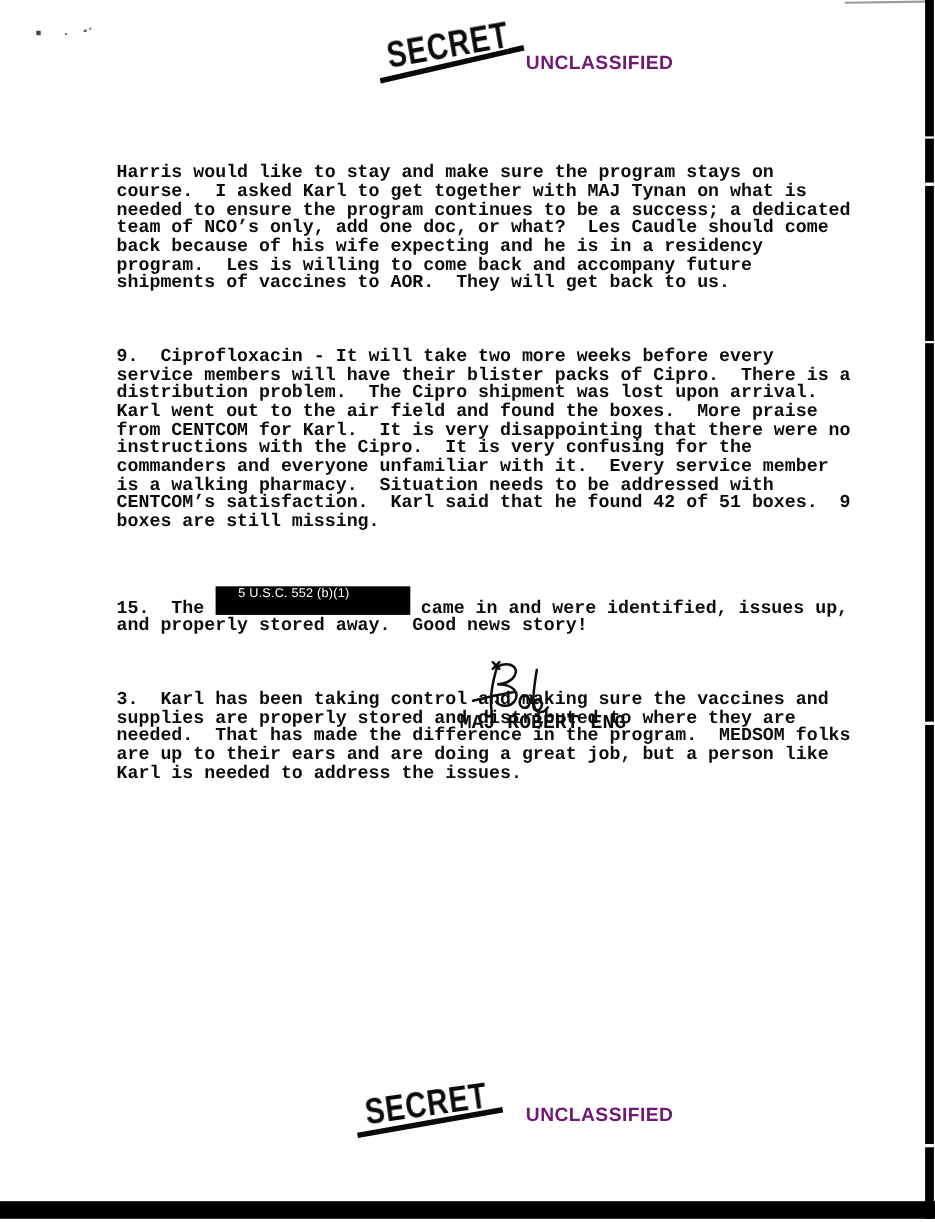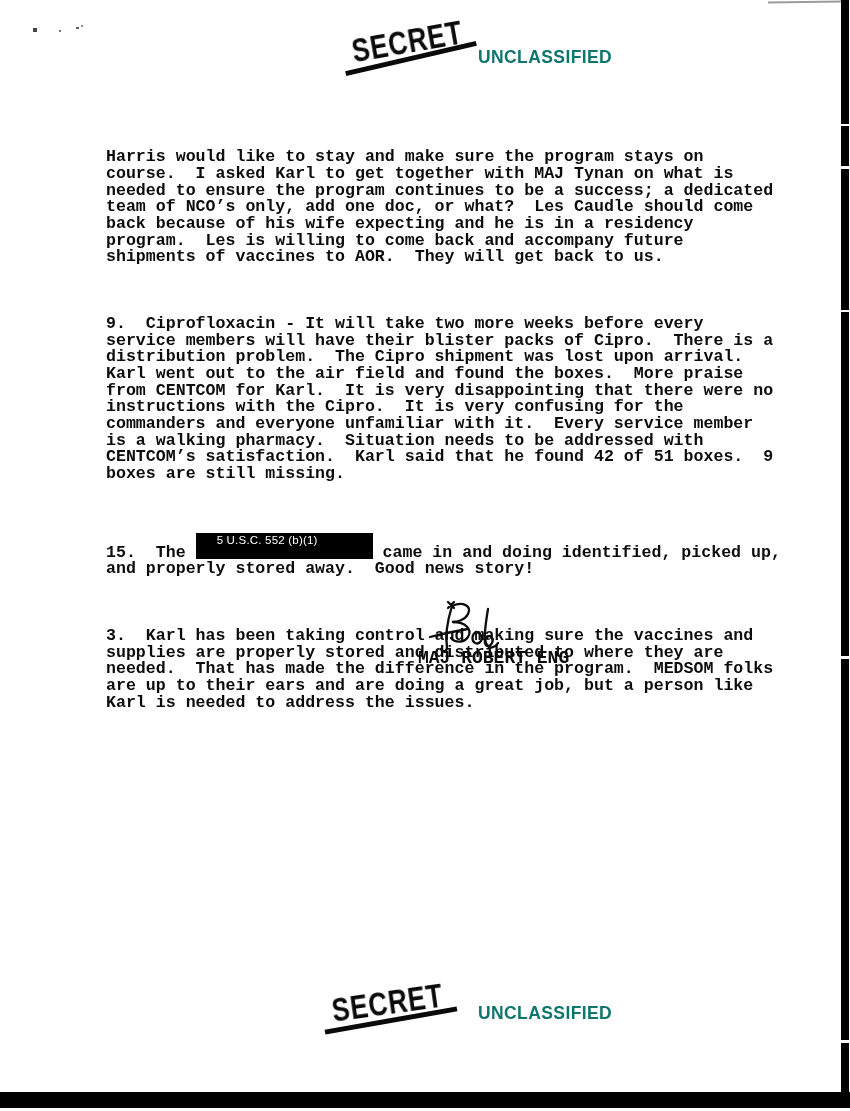--- a/index.html
+++ b/index.html
@@ -34,21 +34,21 @@
     transform-origin:left center; filter:blur(0.2px);
   }
   .stamp-wrap.bottom .stamp-text { transform:rotate(-8deg) scale(0.8,1.0); }
   .stamp-strike {
     position:absolute; left:-8px; top:22px; width:134px; height:5px;
     background:#0a0a0a; transform:rotate(-13deg);
   }
   .stamp-wrap.bottom .stamp-strike { top:24px; transform:rotate(-10deg); }
   .classif {
     position:absolute; font-family:"Liberation Sans", sans-serif;
-    font-weight:bold; font-size:17.5px; letter-spacing:0.4px; color:#0f766e;
+    font-weight:bold; font-size:17.5px; letter-spacing:0.4px; color:#701a75;
   }
   .classif.top { left:478px; top:47px; }
   .classif.bottom { left:478px; top:1003px; }
 
   
   .doc-text {
     position:absolute; left:106px; top:116px; width:700px;
     font-family:"Liberation Mono", monospace; font-weight:700;
     font-size:16.6px; line-height:16.67px; white-space:pre-wrap; color:#0c0c0c;
   }
@@ -97,21 +97,21 @@
     <div class="para">9.  Ciprofloxacin - It will take two more weeks before every
 service members will have their blister packs of Cipro.  There is a
 distribution problem.  The Cipro shipment was lost upon arrival.
 Karl went out to the air field and found the boxes.  More praise
 from CENTCOM for Karl.  It is very disappointing that there were no
 instructions with the Cipro.  It is very confusing for the
 commanders and everyone unfamiliar with it.  Every service member
 is a walking pharmacy.  Situation needs to be addressed with
 CENTCOM’s satisfaction.  Karl said that he found 42 of 51 boxes.  9
 boxes are still missing.</div>
-    <div class="para"><span>15.  The </span><span class="redaction">5 U.S.C. 552 (b)(1)</span><span> came in and doing identified, picked up,
+    <div class="para"><span>15.  The </span><span class="redaction">5 U.S.C. 552 (b)(1)</span><span> came in and were identified, issues up,
 and properly stored away.  Good news story!</span></div>
     <div class="para">3.  Karl has been taking control and making sure the vaccines and
 supplies are properly stored and distributed to where they are
 needed.  That has made the difference in the program.  MEDSOM folks
 are up to their ears and are doing a great job, but a person like
 Karl is needed to address the issues.</div>
   </div>
 
   <svg class="signature-svg" width="78" height="58" viewBox="0 0 78 58" fill="none">
     <g stroke="#0d0d0d" stroke-width="2.3" stroke-linecap="round" fill="none">

